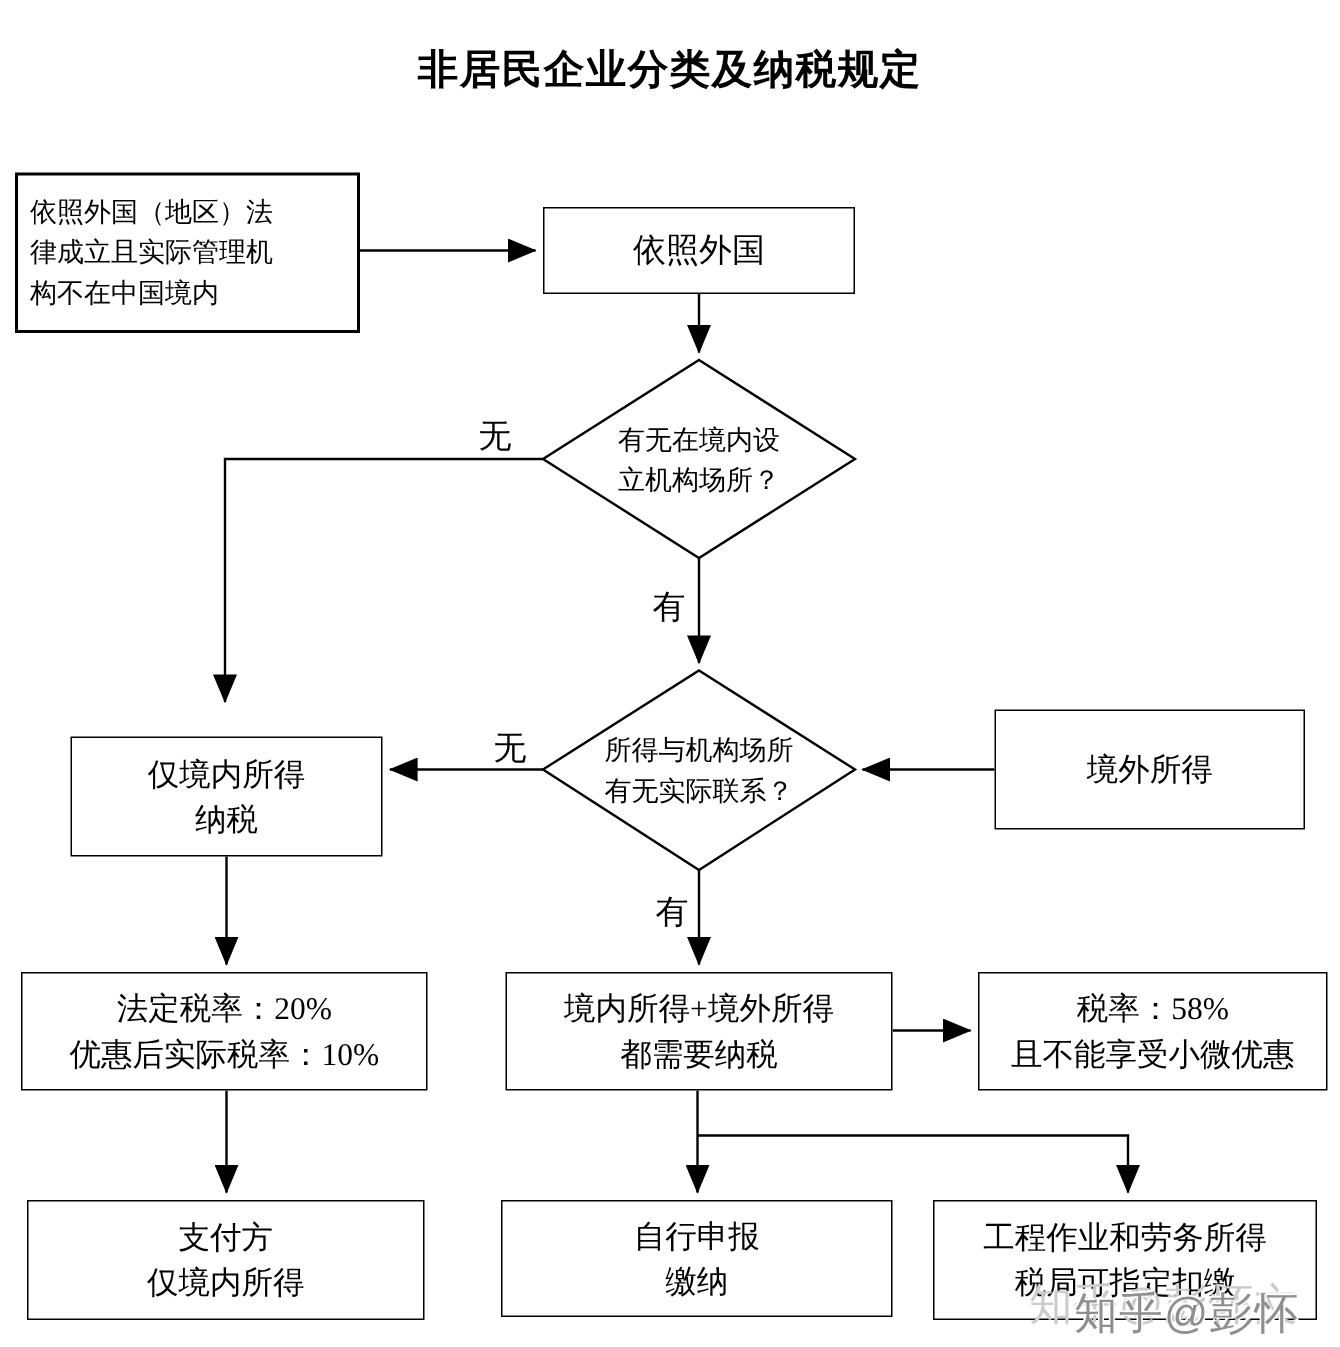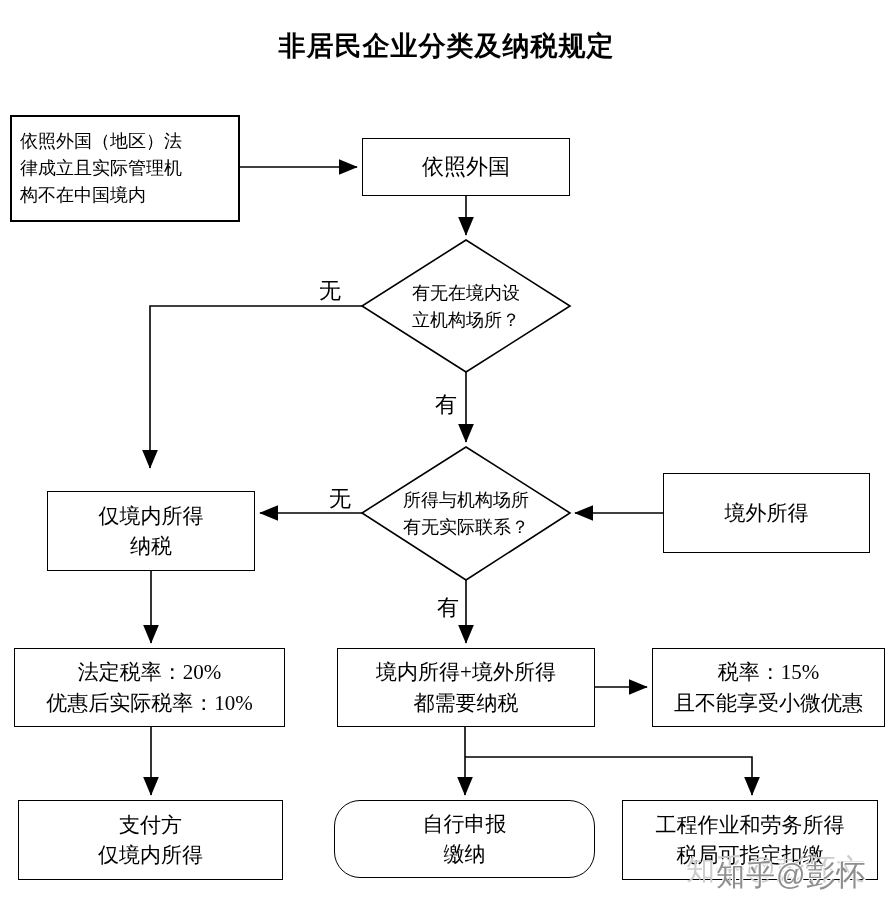--- a/index.html
+++ b/index.html
@@ -140,27 +140,27 @@
 纳税</div>
 
   <div class="box" style="left:663px; top:473px; width:207px; height:80px;">境外所得</div>
 
   <div class="box" style="left:14px; top:648px; width:271px; height:79px;">法定税率：20%
 优惠后实际税率：10%</div>
 
   <div class="box" style="left:337px; top:648px; width:258px; height:79px;">境内所得+境外所得
 都需要纳税</div>
 
-  <div class="box" style="left:652px; top:648px; width:233px; height:79px;">税率：15%
+  <div class="box" style="left:652px; top:648px; width:233px; height:79px;">税率：58%
 且不能享受小微优惠</div>
 
   <div class="box" style="left:18px; top:800px; width:265px; height:80px;">支付方
 仅境内所得</div>
 
-  <div class="box" style="left:334px; top:800px; width:261px; height:78px;border-radius:26px;">自行申报
+  <div class="box" style="left:334px; top:800px; width:261px; height:78px;">自行申报
 缴纳</div>
 
   <div class="box" style="left:622px; top:800px; width:256px; height:80px;">工程作业和劳务所得
 税局可指定扣缴</div>
 
   <div class="diamond-label" style="left:466px; top:307px; width:190px;">有无在境内设
 立机构场所？</div>
 
   <div class="diamond-label" style="left:466px; top:514px; width:200px;">所得与机构场所
 有无实际联系？</div>

